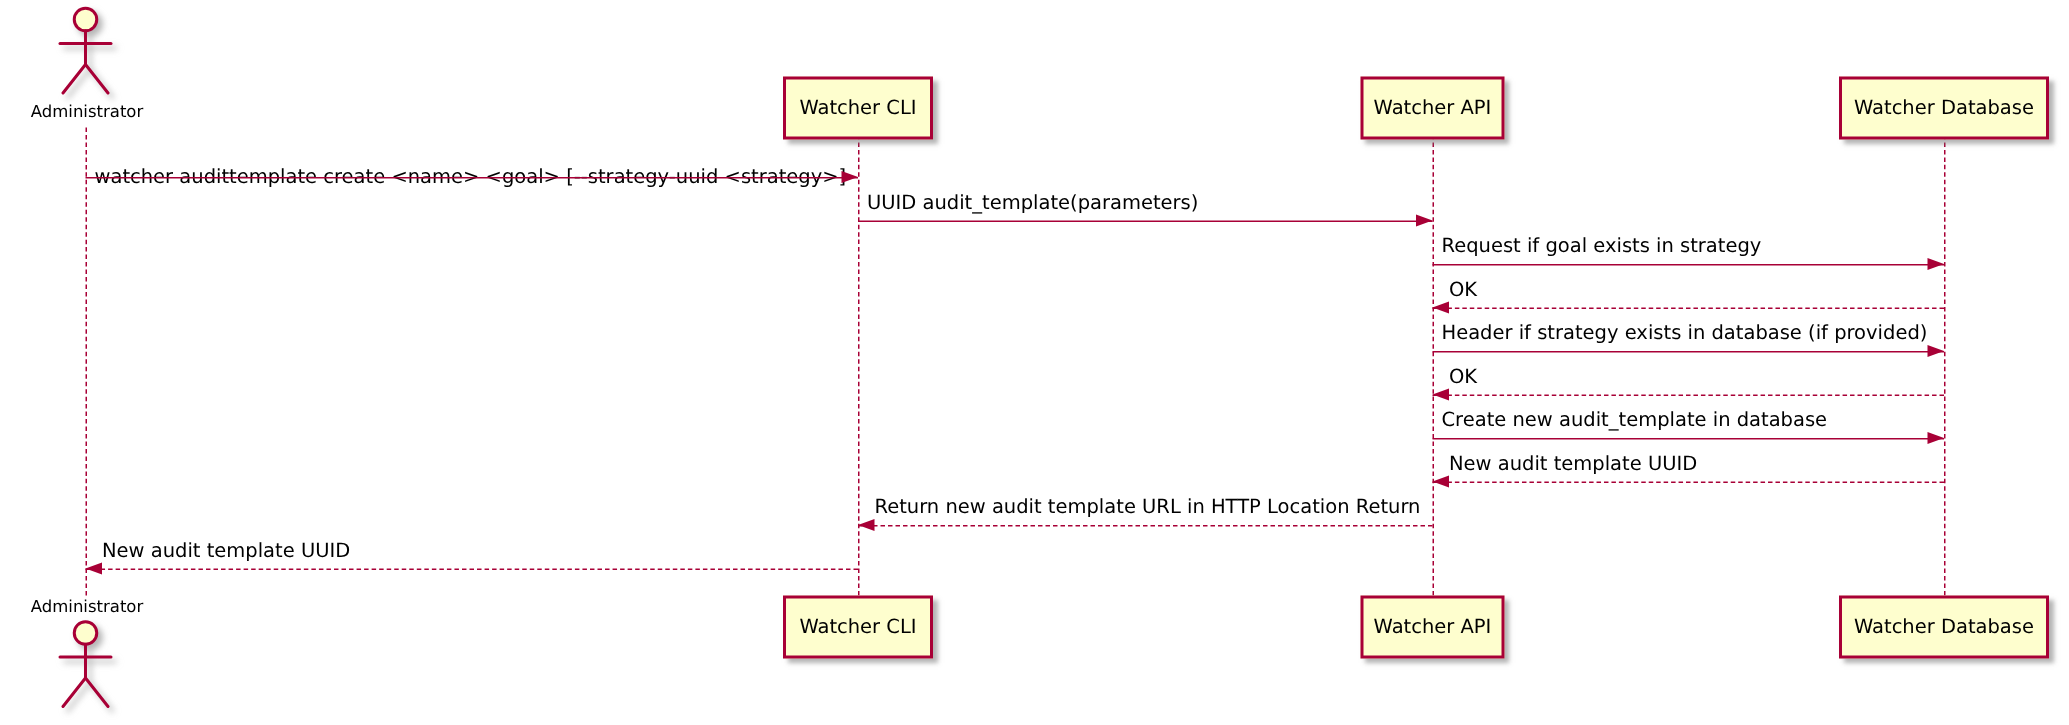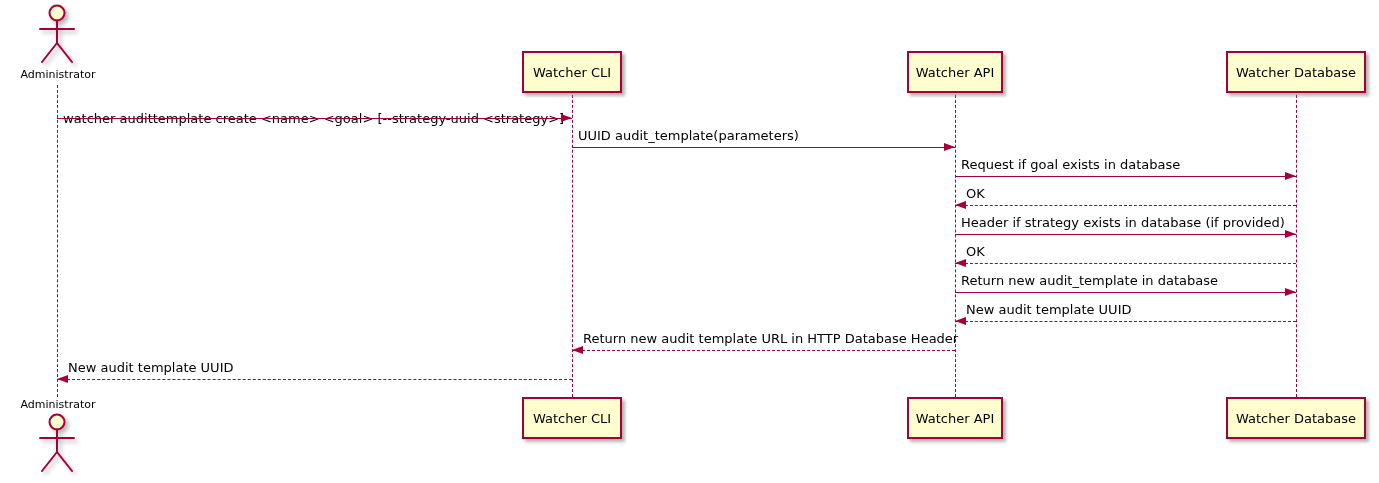--- a/index.html
+++ b/index.html
@@ -99,39 +99,39 @@
       <div class="lifeline" style="left: 955px; top: 80px; height: 317px;"></div>
       <div class="lifeline" style="left: 1296px; top: 80px; height: 317px;"></div>
     </div>
   <div id="messages-layer">
       <div class="msg-label" style="left: 63px; top: 99px; margin-top: 12px;">watcher audittemplate create &lt;name&gt; &lt;goal&gt; [--strategy-uuid &lt;strategy&gt;]</div>
       <div class="msg-line solid" style="left: 57px; top: 118px; width: 515px;"></div>
       <div class="arrowhead right" style="left: 561px; top: 114px;"></div>
       <div class="msg-label" style="left: 578px; top: 128px;">UUID audit_template(parameters)</div>
       <div class="msg-line solid" style="left: 572px; top: 147px; width: 383px;"></div>
       <div class="arrowhead right" style="left: 944px; top: 143px;"></div>
-      <div class="msg-label" style="left: 961px; top: 157px;">Request if goal exists in database</div>
+      <div class="msg-label" style="left: 961px; top: 157px;">Request if goal exists in strategy</div>
       <div class="msg-line solid" style="left: 955px; top: 176px; width: 341px;"></div>
       <div class="arrowhead right" style="left: 1285px; top: 172px;"></div>
       <div class="msg-label" style="left: 966px; top: 186px;">OK</div>
       <div class="msg-line dashed" style="left: 955px; top: 205px; width: 341px;"></div>
       <div class="arrowhead left" style="left: 955px; top: 201px;"></div>
       <div class="msg-label" style="left: 961px; top: 215px;">Header if strategy exists in database (if provided)</div>
       <div class="msg-line solid" style="left: 955px; top: 234px; width: 341px;"></div>
       <div class="arrowhead right" style="left: 1285px; top: 230px;"></div>
       <div class="msg-label" style="left: 966px; top: 244px;">OK</div>
       <div class="msg-line dashed" style="left: 955px; top: 263px; width: 341px;"></div>
       <div class="arrowhead left" style="left: 955px; top: 259px;"></div>
-      <div class="msg-label" style="left: 961px; top: 273px;">Return new audit_template in database</div>
+      <div class="msg-label" style="left: 961px; top: 273px;">Create new audit_template in database</div>
       <div class="msg-line solid" style="left: 955px; top: 292px; width: 341px;"></div>
       <div class="arrowhead right" style="left: 1285px; top: 288px;"></div>
       <div class="msg-label" style="left: 966px; top: 302px;">New audit template UUID</div>
       <div class="msg-line dashed" style="left: 955px; top: 321px; width: 341px;"></div>
       <div class="arrowhead left" style="left: 955px; top: 317px;"></div>
-      <div class="msg-label" style="left: 583px; top: 331px;">Return new audit template URL in HTTP Database Header</div>
+      <div class="msg-label" style="left: 583px; top: 331px;">Return new audit template URL in HTTP Location Return</div>
       <div class="msg-line dashed" style="left: 572px; top: 350px; width: 383px;"></div>
       <div class="arrowhead left" style="left: 572px; top: 346px;"></div>
       <div class="msg-label" style="left: 68px; top: 360px;">New audit template UUID</div>
       <div class="msg-line dashed" style="left: 57px; top: 379px; width: 515px;"></div>
       <div class="arrowhead left" style="left: 57px; top: 375px;"></div>
     </div>
   <div id="participants-top-row">
       <div class="pbox" style="left: 522px; top: 51px; width: 100px;">Watcher CLI</div>
       <div class="pbox" style="left: 907px; top: 51px; width: 96px;">Watcher API</div>
       <div class="pbox" style="left: 1226px; top: 51px; width: 140px;">Watcher Database</div>

